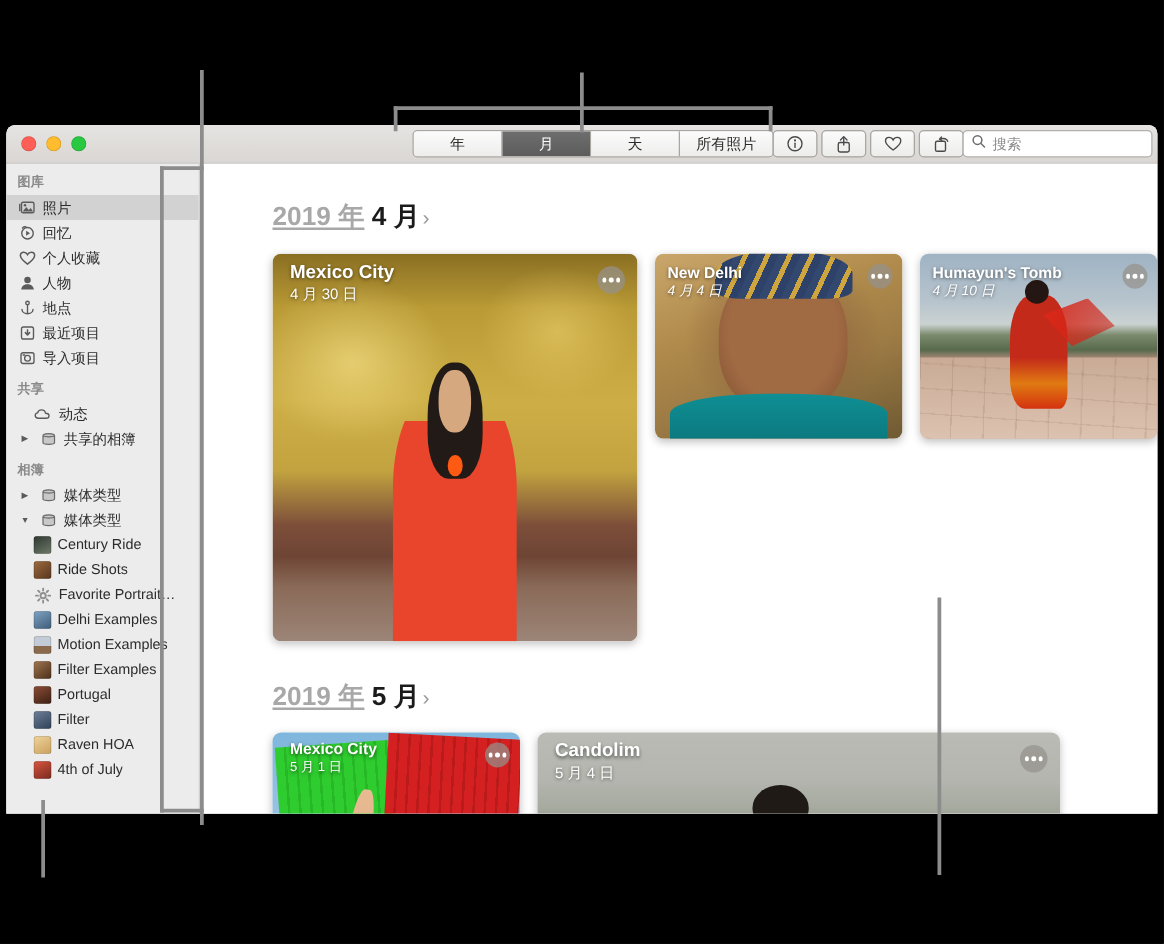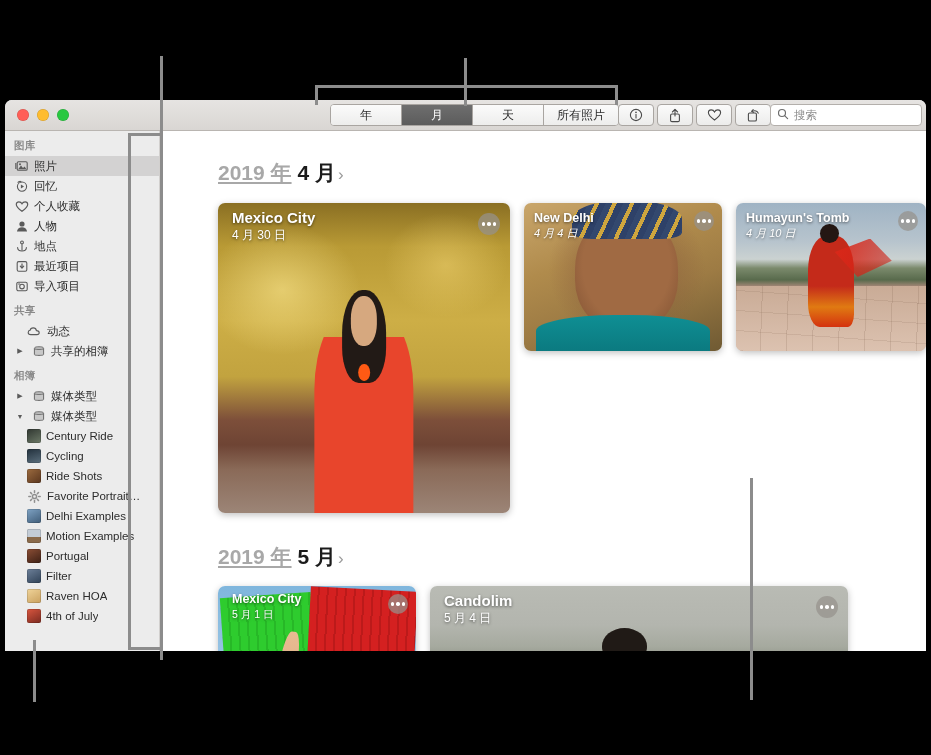--- a/index.html
+++ b/index.html
@@ -431,24 +431,20 @@
                 <path d="M2.4 3.6 C2.4 2.4 3.4 1.8 7 1.8 C10.6 1.8 11.6 2.4 11.6 3.6 L11.6 9.2 C11.6 10 11 10.4 7 10.4 C3 10.4 2.4 10 2.4 9.2 Z" fill="#c8c8c8" stroke="#6a6a6a" stroke-width="1"></path>
                 <path d="M2.4 3.8 C4 4.6 10 4.6 11.6 3.8" fill="none" stroke="#6a6a6a" stroke-width="1"></path>
               </svg>
           </span>
           <span class="lb">媒体类型</span>
         </div>
 
         <div class="srow indent">
           <span class="thumb" style="background:linear-gradient(150deg,#2f3630,#6d7a68)"></span>
           <span class="lb">Century Ride</span>
-        </div>
-        <div class="srow indent">
-          <span class="thumb" style="background:linear-gradient(160deg,#22303c,#5b6f7d)"></span>
-          <span class="lb">Cycling</span>
         </div>
         <div class="srow indent">
           <span class="thumb" style="background:linear-gradient(140deg,#9c6b3f,#59351d)"></span>
           <span class="lb">Ride Shots</span>
         </div>
         <div class="srow indent">
           <span class="ic">
             <svg width="13" height="13" viewBox="0 0 13 13">
                 <circle cx="6.5" cy="6.5" r="2.1" fill="none" stroke="#8f8f8f" stroke-width="1.5"></circle>
                 <g stroke="#8f8f8f" stroke-width="1.5" stroke-linecap="round">
@@ -465,20 +461,24 @@
           </span>
           <span class="lb">Favorite Portrait…</span>
         </div>
         <div class="srow indent">
           <span class="thumb" style="background:linear-gradient(150deg,#7fa3c4,#3f5c78)"></span>
           <span class="lb">Delhi Examples</span>
         </div>
         <div class="srow indent">
           <span class="thumb" style="background:linear-gradient(180deg,#c3ccd6 55%,#8a6a4a 55%)"></span>
           <span class="lb">Motion Examples</span>
+        </div>
+        <div class="srow indent">
+          <span class="thumb" style="background:linear-gradient(140deg,#a07650,#4c2e1a)"></span>
+          <span class="lb">Filter Examples</span>
         </div>
         <div class="srow indent">
           <span class="thumb" style="background:linear-gradient(150deg,#8b4e35,#3c1f14)"></span>
           <span class="lb">Portugal</span>
         </div>
         <div class="srow indent">
           <span class="thumb" style="background:linear-gradient(150deg,#6d8099,#2f4156)"></span>
           <span class="lb">Filter</span>
         </div>
         <div class="srow indent">

